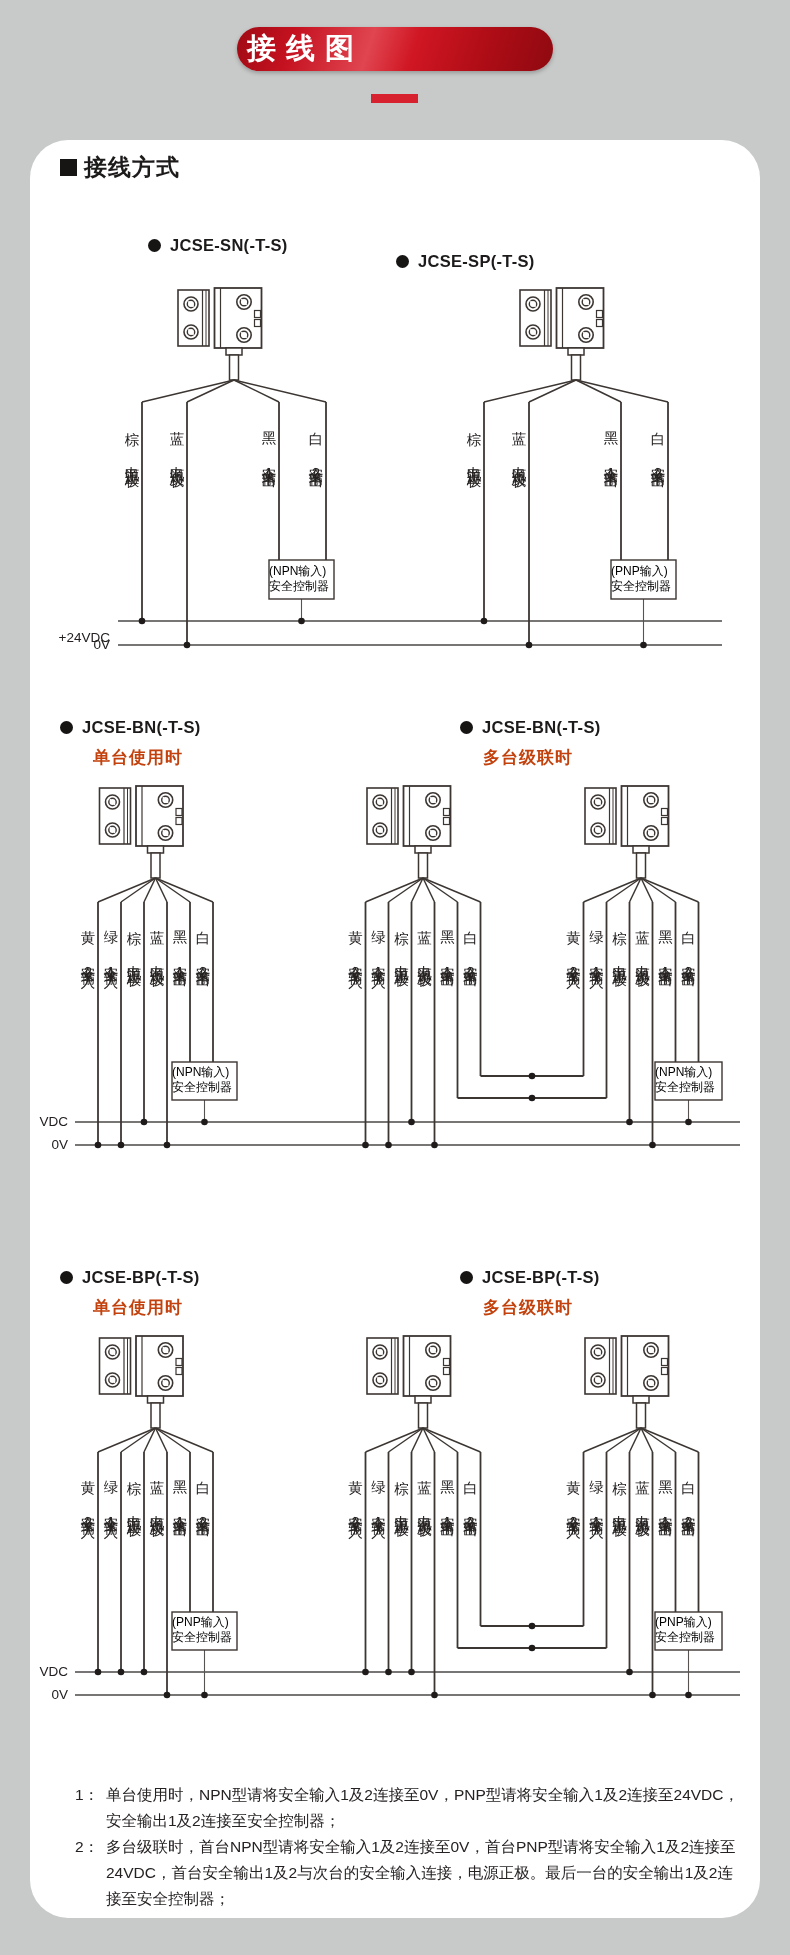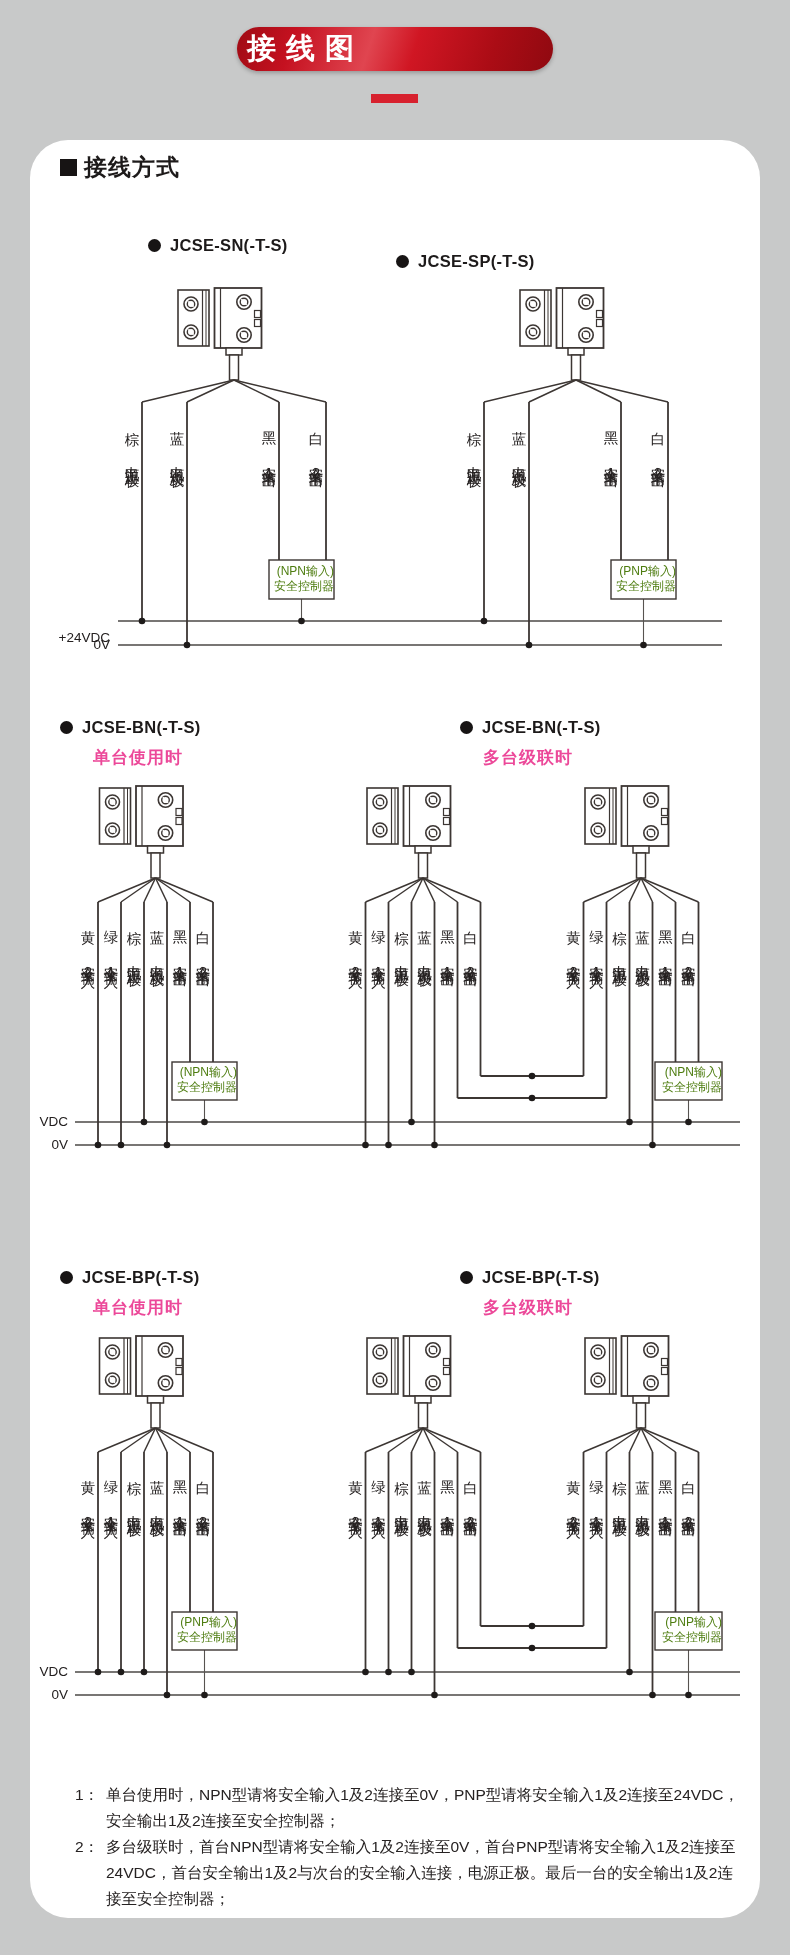--- a/index.html
+++ b/index.html
@@ -14,28 +14,28 @@
   .accent-dash{position:absolute;left:371px;top:94px;width:47px;height:9px;background:#d7212e;}
   
   .card{position:absolute;left:30px;top:140px;width:730px;height:1778px;background:#ffffff;border-radius:38px;}
   .sec-title{position:absolute;left:30px;top:12px;display:flex;align-items:center;gap:7px;}
   .sq{width:17px;height:17px;background:#171414;}
   .sec-title span.t{font-size:23px;font-weight:bold;letter-spacing:1px;color:#1d1a1a;}
   
   .dg-head{position:absolute;display:flex;align-items:center;gap:9px;}
   .bullet{width:13px;height:13px;border-radius:50%;background:#171414;flex:none;}
   .dg-title{font-size:16.5px;font-weight:bold;letter-spacing:0.3px;color:#1d1a1a;}
-  .dg-sub{position:absolute;font-size:17px;font-weight:bold;color:#ec4899;letter-spacing:1px;}
+  .dg-sub{position:absolute;font-size:17px;font-weight:bold;color:#c2410c;letter-spacing:1px;}
   
   svg.linework{position:absolute;left:0;top:0;}
   
   .vlabel{position:absolute;width:17px;writing-mode:vertical-rl;text-orientation:upright;
           font-size:14.5px;letter-spacing:2.5px;line-height:17px;color:#242020;white-space:nowrap;}
   
-  .ctrl{position:absolute;text-align:right;font-size:12px;line-height:15px;color:#4d7c0f;}
+  .ctrl{position:absolute;text-align:left;font-size:12px;line-height:15px;color:#000000;}
   
   .bus-label{position:absolute;text-align:right;font-size:13.5px;color:#242020;height:16px;line-height:16px;}
   
   .notes{position:absolute;left:45px;top:1642px;width:672px;font-size:15.5px;line-height:26px;color:#262222;}
   .note{display:flex;}
   .note-num{width:31px;flex:none;}
   .note-text{flex:1;}
 </style>
 </head>
 <body>

